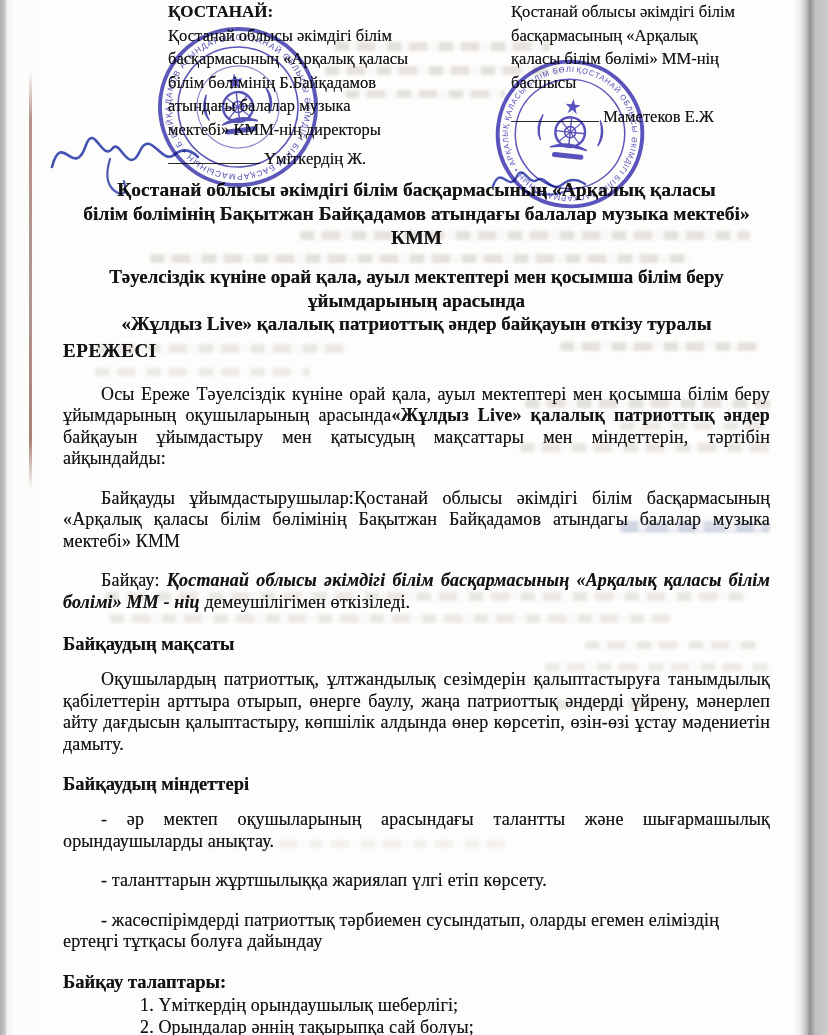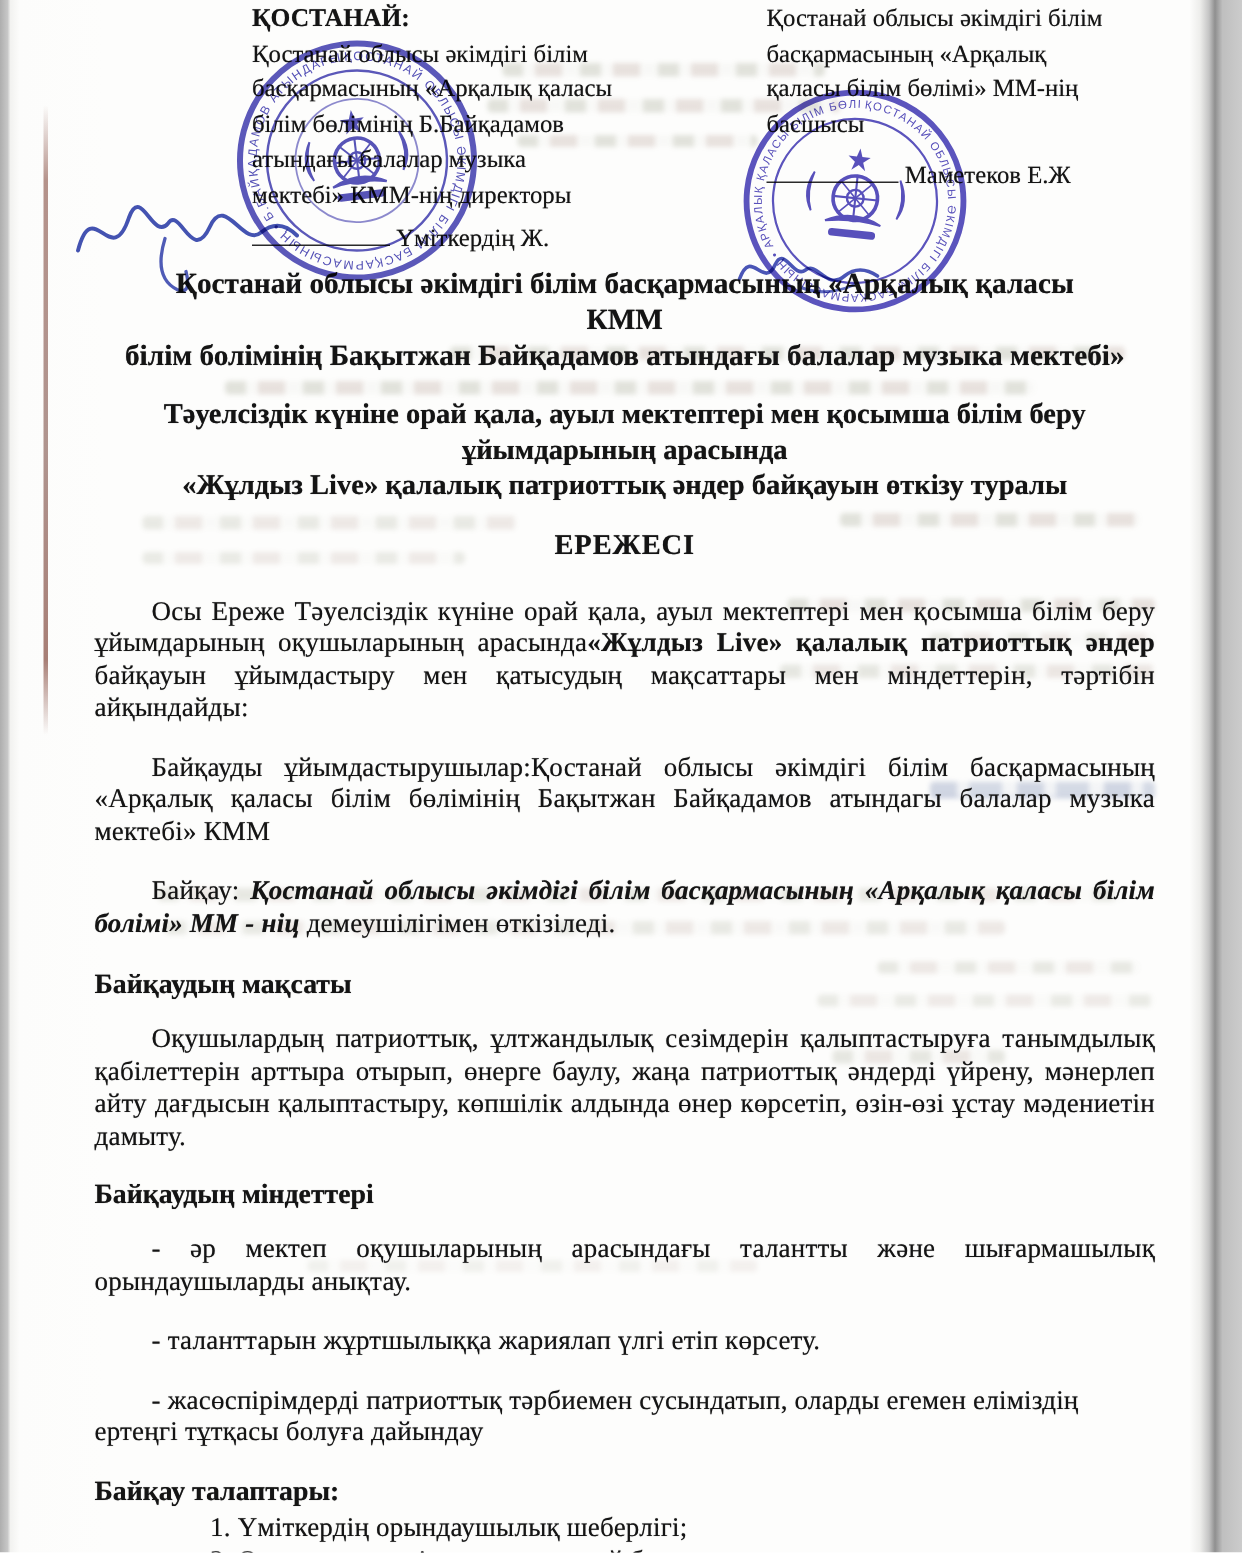--- a/index.html
+++ b/index.html
@@ -41,21 +41,21 @@
   .hdr{position:relative;height:162px;}
   .appr{position:absolute;top:0;font-size:16.5px;line-height:23.5px;text-shadow:0 0 .5px rgba(20,20,20,.6);}
   .appr .t{font-weight:bold;font-size:17px;}
   .appr-left{left:105px;width:290px;}
   .appr-right{left:448px;width:260px;}
   .sigrow{white-space:nowrap;margin-top:6px;}
   .sig-rule{display:inline-block;width:92px;border-bottom:1.4px solid #2a2a2a;height:14px;vertical-align:baseline;}
   
   .doc-title{margin-top:16px;text-align:center;font-weight:bold;font-size:19.5px;line-height:24px;text-shadow:0 0 .5px rgba(0,0,0,.65);}
   .doc-subtitle{margin-top:15px;text-align:center;font-weight:bold;font-size:19px;line-height:23.5px;text-shadow:0 0 .5px rgba(0,0,0,.65);}
-  .rules{margin-top:17px;text-align:center;font-weight:bold;font-size:19px;letter-spacing:.6px;text-shadow:0 0 .5px rgba(0,0,0,.65);}
+  .rules{margin-top:4px;font-weight:bold;font-size:19px;letter-spacing:.6px;text-shadow:0 0 .5px rgba(0,0,0,.65);}
   .para{margin-top:14px;text-align:justify;text-indent:38px;}
   .para.first{margin-top:22px;}
   .b{font-weight:bold;}
   .bi{font-weight:bold;font-style:italic;}
   .sec-h{text-align:left;font-weight:bold;font-size:18.5px;margin-top:4px;line-height:22px;text-shadow:0 0 .5px rgba(0,0,0,.65);}
   .tasks .para{text-align:justify;}
   .reqs{margin-top:1px;padding-left:77px;}
   .reqs div{line-height:22px;}
   
   .overlay{position:absolute;z-index:3;mix-blend-mode:multiply;pointer-events:none;}
@@ -109,22 +109,22 @@
         <div>басшысы</div>
         <div class="sigrow" style="margin-top:11px">
           <span class="sig-rule" style="width:88px"></span>
           <span>Маметеков Е.Ж</span>
         </div>
       </div>
     </div>
 
     <div class="doc-title">
       <div>Қостанай облысы әкімдігі білім басқармасының «Арқалық қаласы</div>
+      <div>білім болімінің Бақытжан Байқадамов атындағы балалар музыка мектебі»</div>
       <div>КММ</div>
-      <div>білім болімінің Бақытжан Байқадамов атындағы балалар музыка мектебі»</div>
     </div>
 
     <div class="doc-subtitle">
       <div>Тәуелсіздік күніне орай қала, ауыл мектептері мен қосымша білім беру</div>
       <div>ұйымдарының арасында</div>
       <div>«Жұлдыз Live» қалалық патриоттық әндер байқауын өткізу туралы</div>
     </div>
 
     <div class="rules">ЕРЕЖЕСІ</div>
 

